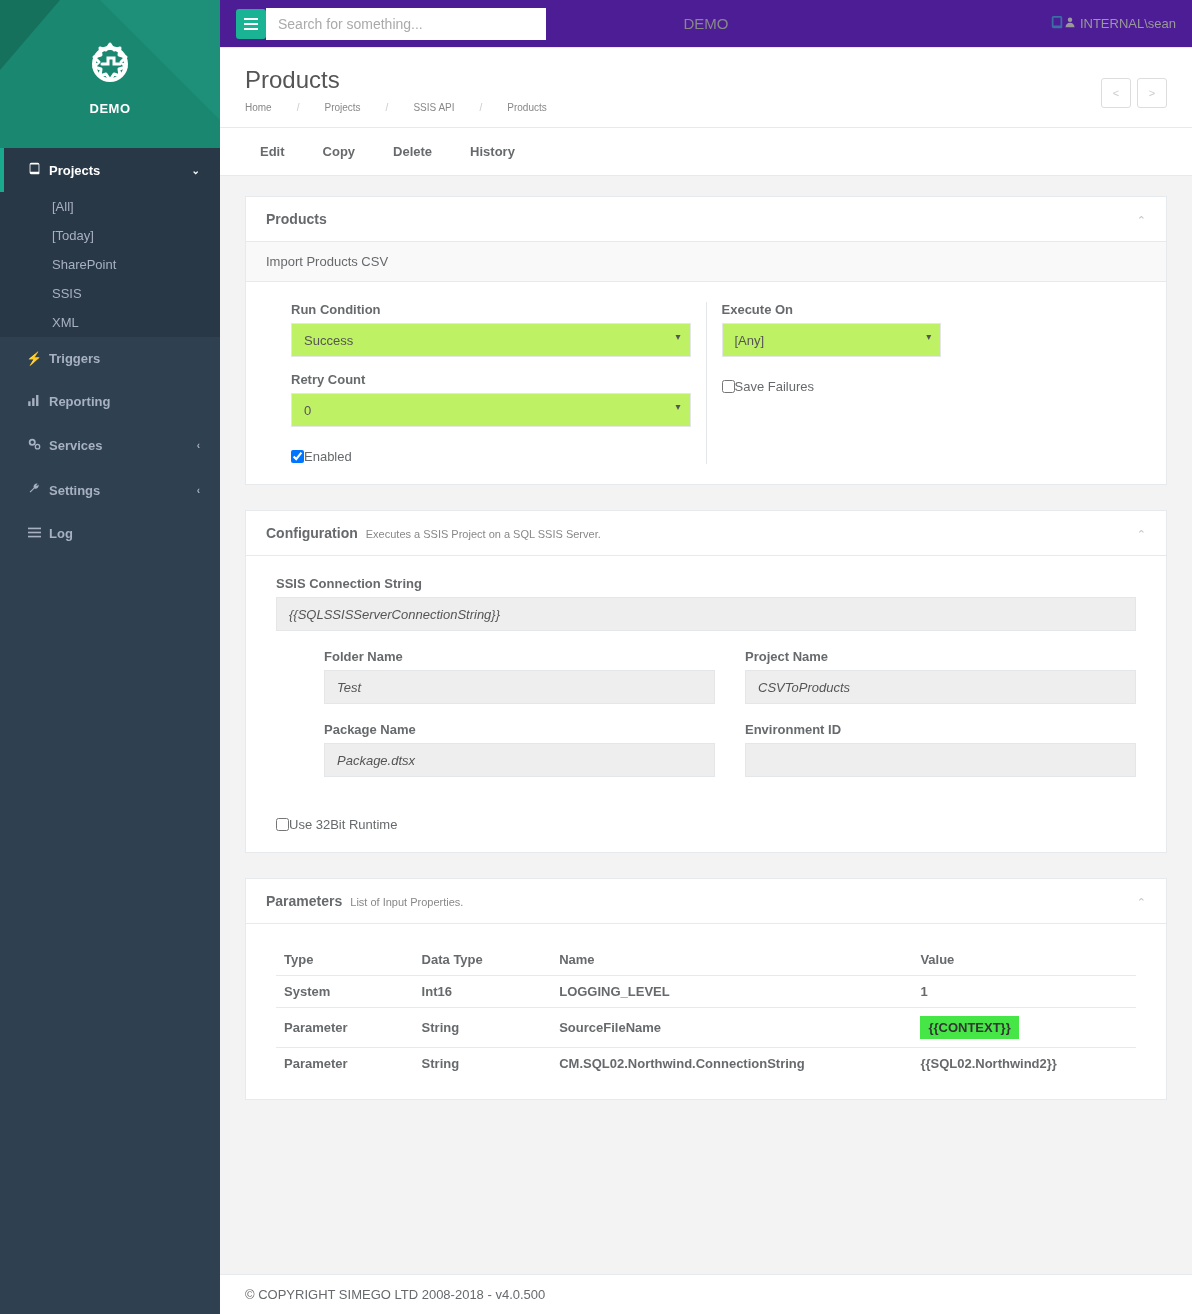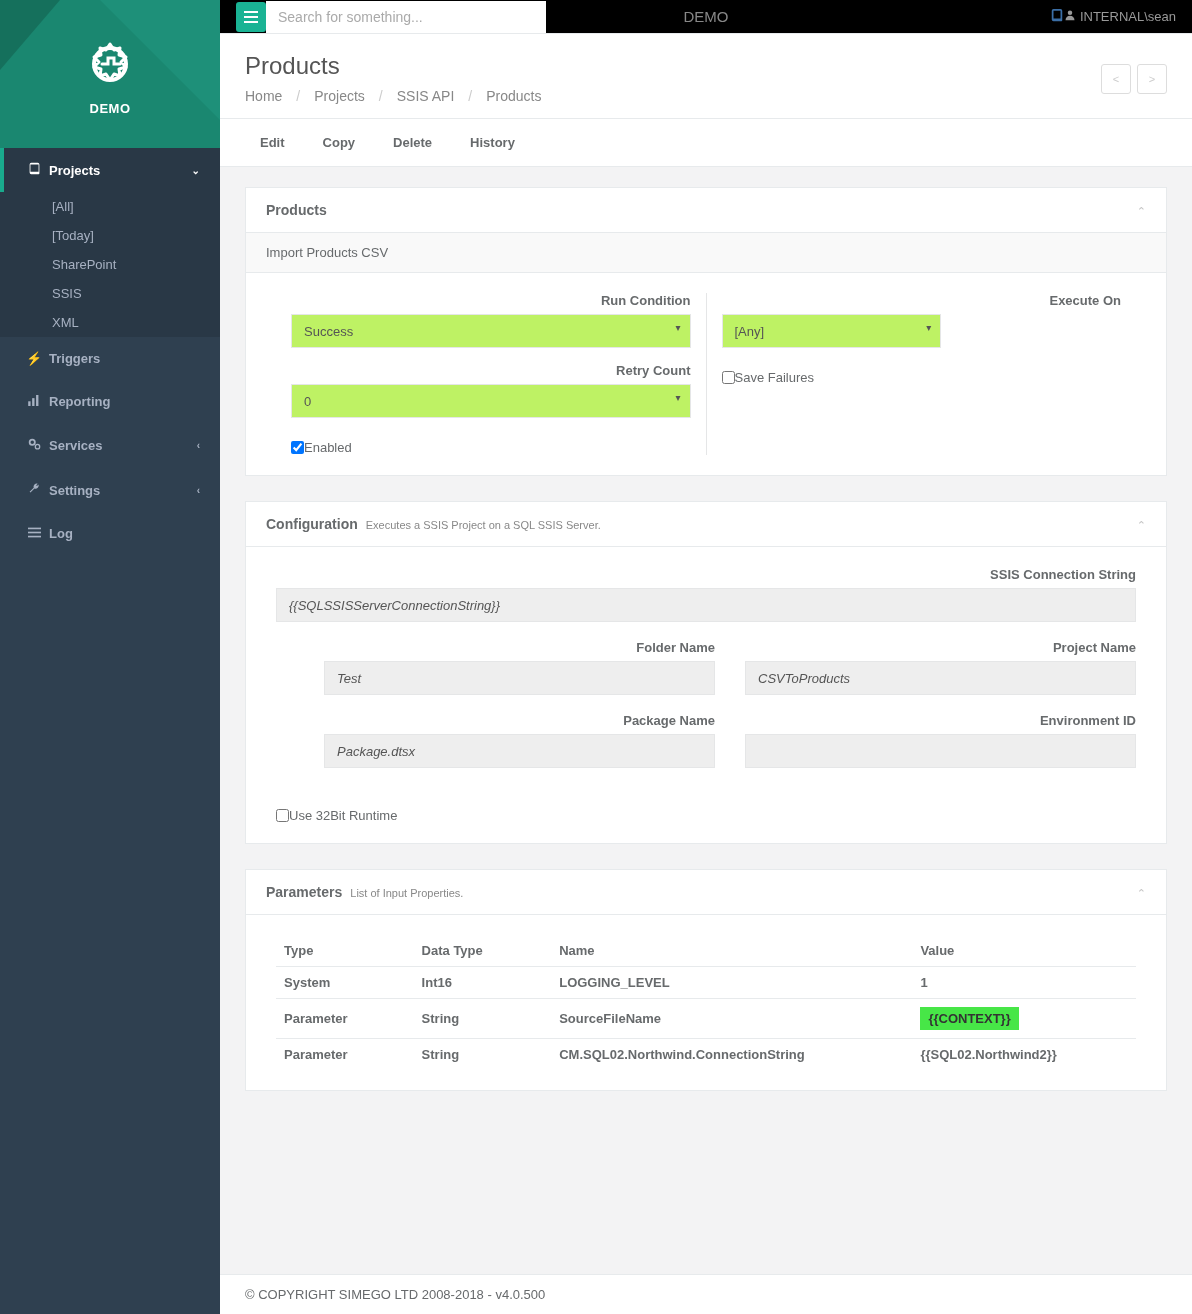--- a/index.html
+++ b/index.html
@@ -19,31 +19,31 @@
 .nav li { }
 .nav li a { display:flex; align-items:center; padding: 14px 20px 14px 25px; color:#a7b1c2; text-decoration:none; font-weight:600; font-size:13px; }
 .nav li.active > a { color:#fff; background:#293846; border-left:4px solid #19aa8d; padding-left:21px; }
 .nav li a .nav-icon { width:18px; display:inline-block; margin-right:6px; text-align:center; font-size:13px;}
 .nav li a .arrow { margin-left:auto; font-size:10px; }
 .nav .submenu { list-style:none; background:#293846; padding:0; }
 .nav .submenu li a { padding: 7px 10px 7px 52px; font-weight:400; font-size:13px;}
 
 
 .main { flex:1; background:#f3f3f4; display:flex; flex-direction:column;}
-.topbar { background:#000000; height:34px; display:flex; align-items:center; padding:0 16px; border-bottom:1px solid #e7eaec; position:relative;}
+.topbar { background:#4c1d95; height:48px; display:flex; align-items:center; padding:0 16px; border-bottom:1px solid #e7eaec; position:relative;}
 .menu-toggle { background:#1ab394; color:#fff; border:none; width:30px; height:30px; border-radius:3px; cursor:pointer; display:flex; align-items:center; justify-content:center; font-size:14px;}
 .search-input { border:none; outline:none; padding:8px 12px; font-size:14px; color:#676a6c; width:280px;}
 .search-input::placeholder { color:#aaa; }
 .top-center { position:absolute; left:50%; transform:translateX(-50%); color:#888; font-size:15px;}
 .top-right { margin-left:auto; display:flex; align-items:center; color:#999; font-size:13px;}
 .top-right .book-icon { color:#3b6ea5; }
 
 .page-heading { background:#fff; padding: 18px 25px 14px; border-bottom: 1px solid #e7eaec; position:relative;}
 .page-heading h2 { font-size:24px; font-weight:400; color:#555; margin-bottom:8px;}
-.breadcrumb { display:flex; gap:4px; font-size:14px; color:#888;}
+.breadcrumb { display:flex; gap:15px; font-size:10px; color:#888;}
 .breadcrumb span { }
 .breadcrumb .sep { margin:0 10px; color:#ccc;}
 .breadcrumb a { color:#888; text-decoration:none; }
 .pager { position:absolute; right:25px; top:30px; display:flex; gap:6px;}
 .pager button { width:30px; height:30px; border:1px solid #ddd; background:#fff; color:#ccc; border-radius:3px; cursor:pointer; font-size:11px;}
 
 .action-bar { background:#fff; padding: 16px 25px 16px 40px; border-bottom:1px solid #e7eaec; display:flex; gap:38px;}
 .action-bar a { color:#676a6c; text-decoration:none; font-weight:700; font-size:13px;}
 
 .content { padding: 20px 25px; }
@@ -54,21 +54,21 @@
 .panel-header small { font-size:11px; color:#888; font-weight:400;}
 .panel-header .collapse-icon { margin-left:auto; color:#c4c4c4; font-size:11px; cursor:pointer;}
 .panel-sub { background:#f9f9f9; padding: 12px 20px; border-bottom:1px solid #e7eaec; color:#676a6c; font-size:13px;}
 .panel-body { padding: 20px 30px; }
 
 .row { display:flex; gap:0; }
 .col { flex:1; padding:0 15px; }
 .divider-col { border-right:1px solid #e5e6e7; }
 
 .form-group { margin-bottom:15px; }
-.form-group label { display:block; font-weight:700; color:#676a6c; font-size:13px; margin-bottom:6px;text-align:right;}
+.form-group label { display:block; font-weight:700; color:#676a6c; font-size:13px; margin-bottom:6px;}
 .form-control { width:100%; padding:6px 12px; border:1px solid #e5e6e7; background:#fff; font-size:13px; color:#555; height:34px;}
 .form-control.readonly-gray { background:#eee;font-style:italic; }
 select.form-control { background:#bef264; appearance:none; -webkit-appearance:none; position:relative;}
 .select-wrap { position:relative; }
 .select-wrap::after { content:"▾"; position:absolute; right:10px; top:8px; font-size:10px; color:#555; pointer-events:none;}
 .checkbox-wrap { display:flex; align-items:center; gap:0; font-size:13px; color:#676a6c; margin-top:22px;}
 .checkbox-wrap input { width:13px; height:13px; }
 
 .config-body .form-group { margin-bottom:18px; }
 .config-row { display:flex; gap:30px;padding-left:48px; }

